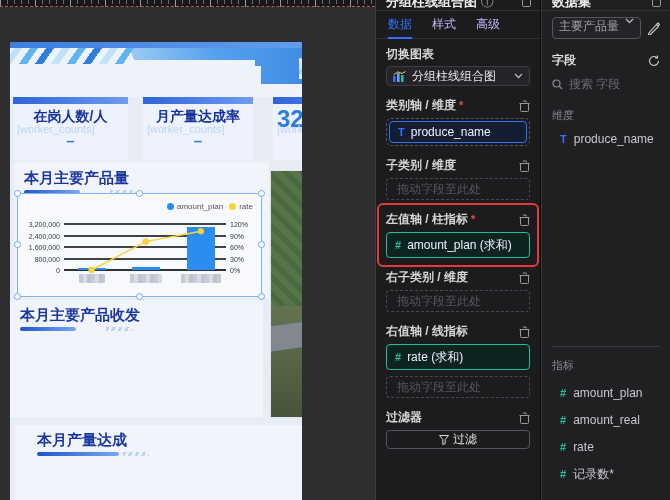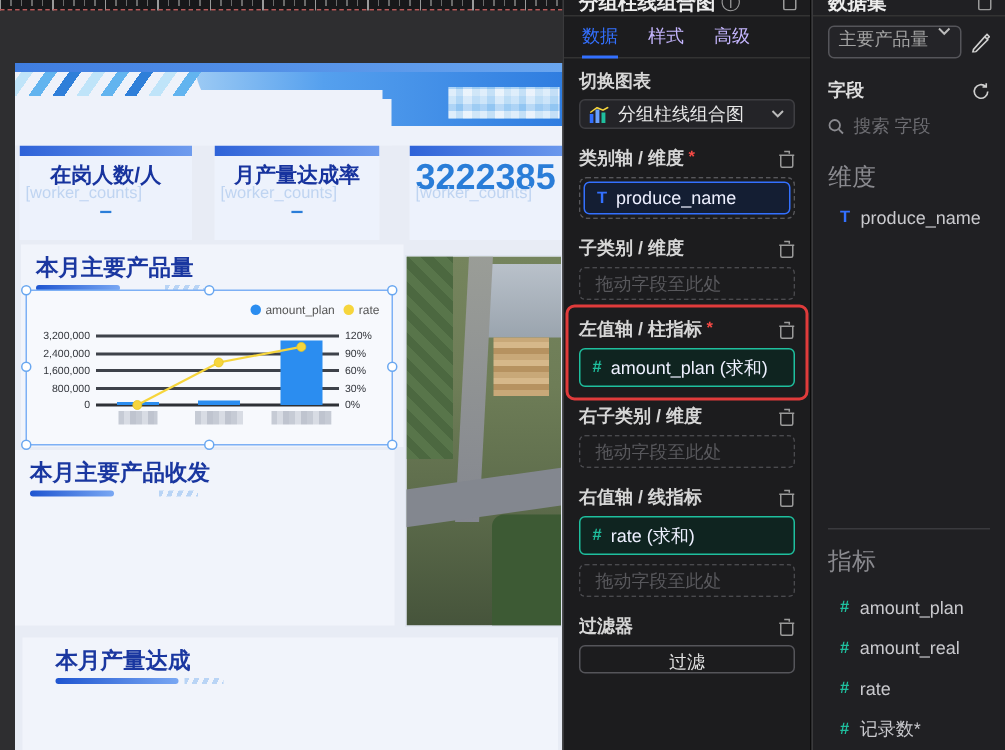--- a/index.html
+++ b/index.html
@@ -7,21 +7,21 @@
   body { background:#2e2e30; font-family:"Liberation Sans",sans-serif; position:relative; }
 
   
   .workspace { position:absolute; left:0; top:0; width:375px; height:500px; background:#2e2e30; }
   .ruler { position:absolute; left:0; top:0; width:375px; height:7px; background:#18181a;
     background-image:
       repeating-linear-gradient(90deg,#9a9a9a 0 1px,transparent 1px 35px),
       repeating-linear-gradient(90deg,#6a6a6a 0 1px,transparent 1px 7px);
     background-size:100% 7px,100% 4px; background-repeat:no-repeat;
     border-bottom:1px dashed #b65b5b; }
-  .canvas { position:absolute; left:10px; top:42px; width:365px; height:458px; background:#e8ecf5; overflow:hidden;text-decoration:underline; }
+  .canvas { position:absolute; left:10px; top:42px; width:292px; height:458px; background:#e8ecf5; overflow:hidden;text-decoration:underline; }
 
   
   .hdr { position:absolute; left:0; top:0; width:365px; height:55px; background:#eef2fa; overflow:hidden; }
   .hdr-topbar { position:absolute; left:0; top:0; width:100%; height:6px; background:linear-gradient(90deg,#3f7de0,#6aa6ef); }
   .hdr-blob { position:absolute; right:0; top:0; width:245px; height:42px; border-bottom-left-radius:46px;
     background:linear-gradient(90deg,#9ccaf4 0%,#55a0ee 35%,#2f7de0 100%); }
   .hdr-curve { position:absolute; right:120px; top:18px; width:190px; height:34px; border-bottom-left-radius:40px;
     background:#eef2fa; box-shadow:6px 6px 0 0 #eef2fa; }
   .hdr-stripes { position:absolute; left:4px; top:6px; width:125px; height:16px; transform:skewX(-35deg); transform-origin:left top;
     background:repeating-linear-gradient(90deg,#bfe4f9 0 8px,transparent 8px 16px,#62b4ef 16px 24px,transparent 24px 32px,#2f7fd9 32px 40px,transparent 40px 48px); }
@@ -100,35 +100,35 @@
   .dashed-wrap { margin-top:6px; border:1px dashed #57575b; border-radius:5px; padding:2px; }
   .pill { height:22px; border-radius:4px; display:flex; align-items:center; gap:6px; padding:0 8px; font-size:12px; color:#eef0ff; }
   .pill.dim { border:1px solid #3370ff; background:#141e33; }
   .pill.meas { border:1px solid #1fbf9e; background:#0f2420; }
   .pill.meas { margin-top:6px; height:26px; }
   .t-ico { color:#3370ff; font-weight:bold; font-size:11px; }
   .h-ico { color:#1fbf9e; font-weight:bold; font-size:11px; }
   .ph-box { margin-top:6px; height:22px; border:1px dashed #4a4a4e; border-radius:4px;
     display:flex; align-items:center; padding:0 10px; color:#58585c; font-size:12px; }
   .filter-btn { margin-top:6px; height:19px; border:1px solid #55555a; border-radius:4px; background:transparent;
-    width:100%; color:#e2e2e2; font-size:12px; display:flex; align-items:center; justify-content:center; gap:4px; cursor:pointer;flex-direction:column; }
+    width:100%; color:#e2e2e2; font-size:12px; display:flex; align-items:center; justify-content:center; gap:4px; cursor:pointer; }
   .annotation { position:absolute; left:1px; right:1px; top:203px; height:64px; border:2px solid #e03b3b; border-radius:6px;
     pointer-events:none; z-index:9; }
 
   
   .dataset { position:absolute; left:541px; top:0; width:129px; height:500px; background:#202023; border-left:1px solid #3a3a3c; }
   .ds-body { padding:0 10px; }
   .ds-row { display:flex; align-items:center; gap:6px; }
   .ds-select { flex:1; height:22px; border:1px solid #55555a; border-radius:4px; background:#242428;
     display:flex; align-items:flex-start; padding:0 6px; color:#a3a3a3; font-size:12px; margin-top:6px; }
   .ds-select .grow { flex:1; white-space:nowrap; overflow:hidden; }
   .fields-row { display:flex; justify-content:space-between; align-items:center; margin-top:13px;
     color:#dedede; font-size:12px; font-weight:bold; }
   .search { display:flex; align-items:center; gap:6px; margin-top:6px; height:18px; color:#6d6d72; font-size:12px; }
-  .grp-label { color:#8a8a8f; font-size:16px; margin-top:15px; }
+  .grp-label { color:#8a8a8f; font-size:11px; margin-top:15px; }
   .fld-item { display:flex; align-items:center; gap:7px; margin-top:9px; padding-left:8px;
     font-size:12px; color:#c9c9cd; height:14px; cursor:grab; }
   .ds-divider { height:1px; background:#3a3a3e; margin-top:200px; }
 
   .icon-btn { display:inline-flex; cursor:pointer; }
   svg { display:block; }
 </style>
 </head>
 <body>
 

